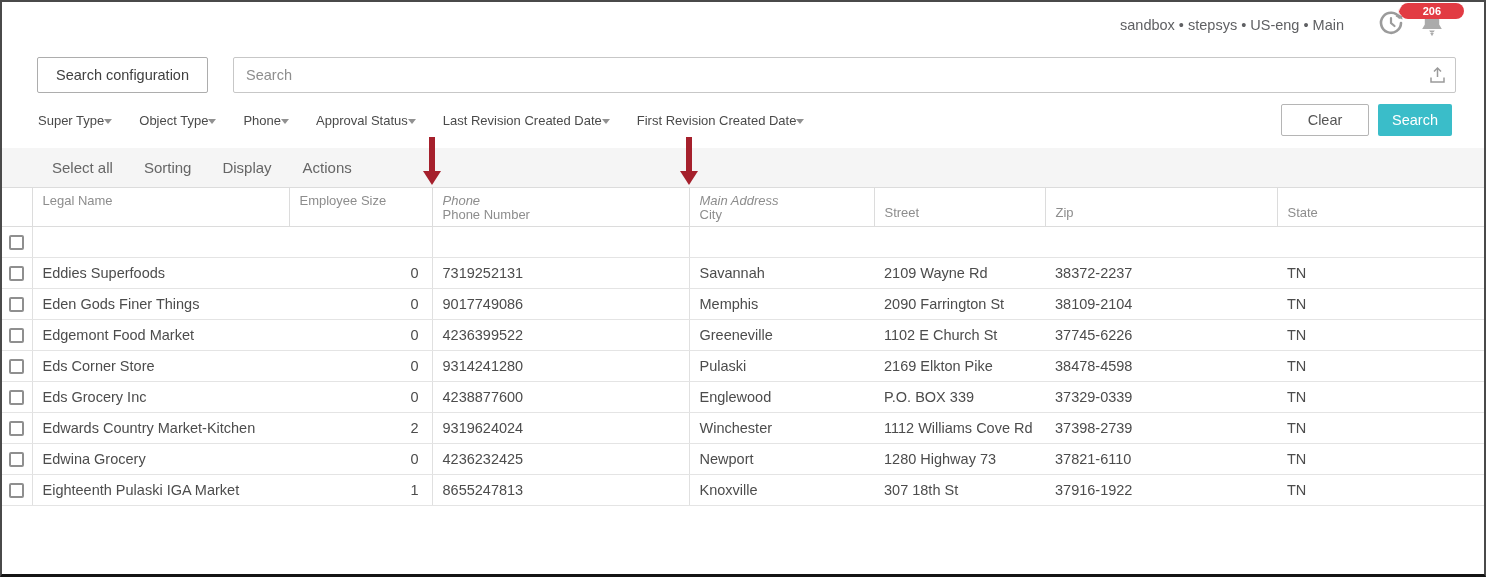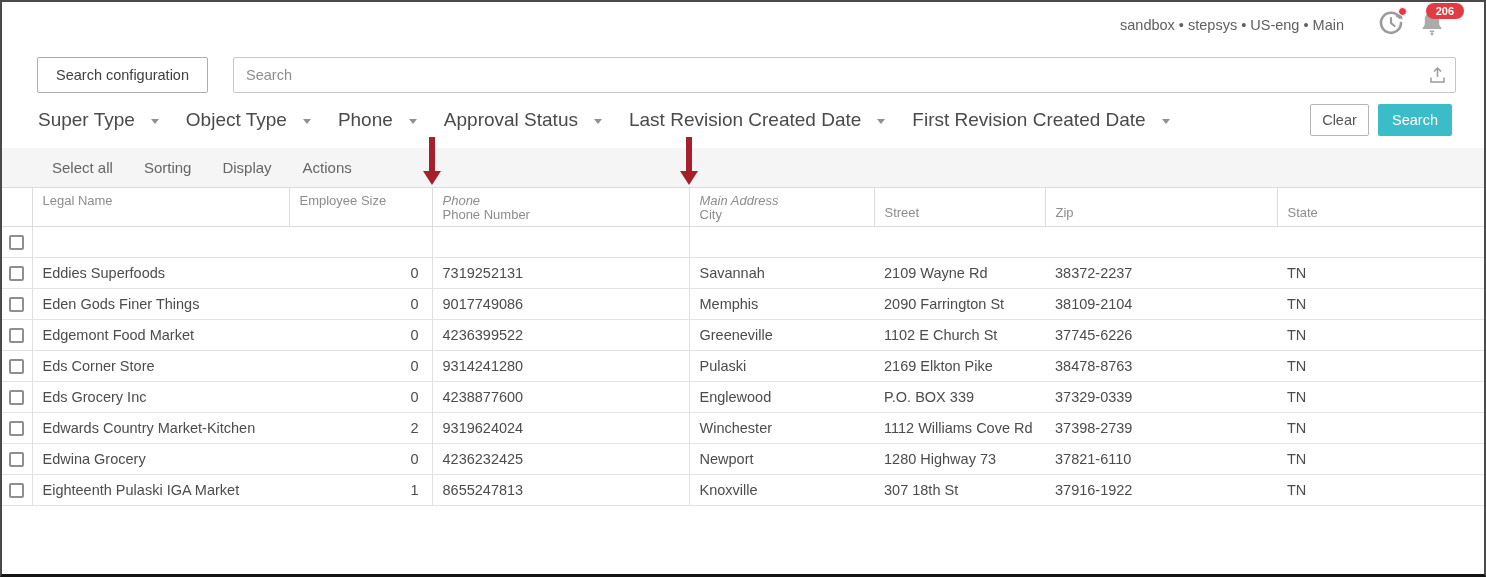--- a/index.html
+++ b/index.html
@@ -9,41 +9,41 @@
   .frame { width:1486px; height:577px; position:relative; overflow:hidden; background:#fff;
            border:2px solid #4a4a4a; border-bottom:3px solid #141414; }
 
   
   .topbar { height:46px; display:flex; align-items:center; justify-content:flex-end; padding-right:18px; }
   .breadcrumb { color:#5f6063; font-size:14.5px; margin-right:24px; }
   .icon-wrap { position:relative; margin-left:10px; cursor:pointer; }
   .red-dot { position:absolute; top:-3px; right:-3px; width:9px; height:9px; border-radius:50%;
              background:#e23b43; border:1.5px solid #fff; }
   .badge { position:absolute; top:-7px; right:-20px; background:#e23b43; color:#fff; font-size:11px;
-           font-weight:bold; border-radius:9px; padding:2px 10px; line-height:12px; }
+           font-weight:bold; border-radius:9px; padding:2px 23px; line-height:12px; }
   .bell-wrap { margin-right:22px; margin-left:16px; }
 
   
   .search-row { margin:9px 28px 0 35px; height:36px; display:flex; align-items:stretch; }
   .btn-config { font-family:inherit; font-size:14.5px; color:#404040; background:#fff; border:1px solid #adadad;
                 border-radius:2px; padding:0 18px; cursor:pointer; white-space:nowrap; }
   .search-box { flex:1; margin-left:25px; position:relative; border:1px solid #c7c7c7; border-radius:2px;
                 display:flex; align-items:center; background:#fff; }
   .search-box input { border:none; outline:none; width:100%; height:100%; font-family:inherit;
                       font-size:14.5px; color:#444; padding:0 42px 0 12px; background:transparent; }
   .search-box input::placeholder { color:#8e8e8e; }
   .upload-btn { position:absolute; right:9px; top:8px; cursor:pointer; line-height:0; }
 
   
   .filter-row { margin:10px 0 0 36px; height:34px; display:flex; align-items:center; gap:27px; position:relative; }
-  .filter { display:flex; align-items:center; gap:16px; font-size:19px; color:#4a4a4a; cursor:pointer; }
+  .filter { display:flex; align-items:center; gap:0; font-size:13px; color:#4a4a4a; cursor:pointer; }
   .caret { width:0; height:0; border-left:4.5px solid transparent; border-right:4.5px solid transparent;
            border-top:5px solid #919191; margin-top:2px; }
   .filter-actions { position:absolute; right:32px; top:1px; display:flex; gap:9px; }
-  .btn-clear { width:59px; height:32px; font-family:inherit; font-size:14.5px; color:#555;
+  .btn-clear { width:88px; height:32px; font-family:inherit; font-size:14.5px; color:#555;
                border:1px solid #b5b5b5; background:#fff; border-radius:2px; cursor:pointer; }
   .btn-search { width:74px; height:32px; font-family:inherit; font-size:14.5px; color:#fff;
                 border:none; background:#3abdc9; border-radius:2px; cursor:pointer; }
 
   
   .toolbar { margin-top:11px; height:39px; background:#f5f5f5; display:flex; align-items:center;
              padding-left:50px; gap:31px; }
   .toolbar-item { font-size:15px; color:#666; cursor:pointer;text-align:right; }
 
   
@@ -228,21 +228,21 @@
           <td class="cell-zip">37745-6226</td>
           <td class="cell-state">TN</td>
         </tr>
         <tr>
           <td class="col-check"><span class="checkbox"></span></td>
           <td class="cell-legal_name">Eds Corner Store</td>
           <td class="cell-employee_size">0</td>
           <td class="cell-phone">9314241280</td>
           <td class="cell-city">Pulaski</td>
           <td class="cell-street">2169 Elkton Pike</td>
-          <td class="cell-zip">38478-8763</td>
+          <td class="cell-zip">38478-4598</td>
           <td class="cell-state">TN</td>
         </tr>
         <tr>
           <td class="col-check"><span class="checkbox"></span></td>
           <td class="cell-legal_name">Eds Grocery Inc</td>
           <td class="cell-employee_size">0</td>
           <td class="cell-phone">4238877600</td>
           <td class="cell-city">Englewood</td>
           <td class="cell-street">P.O. BOX 339</td>
           <td class="cell-zip">37329-0339</td>

